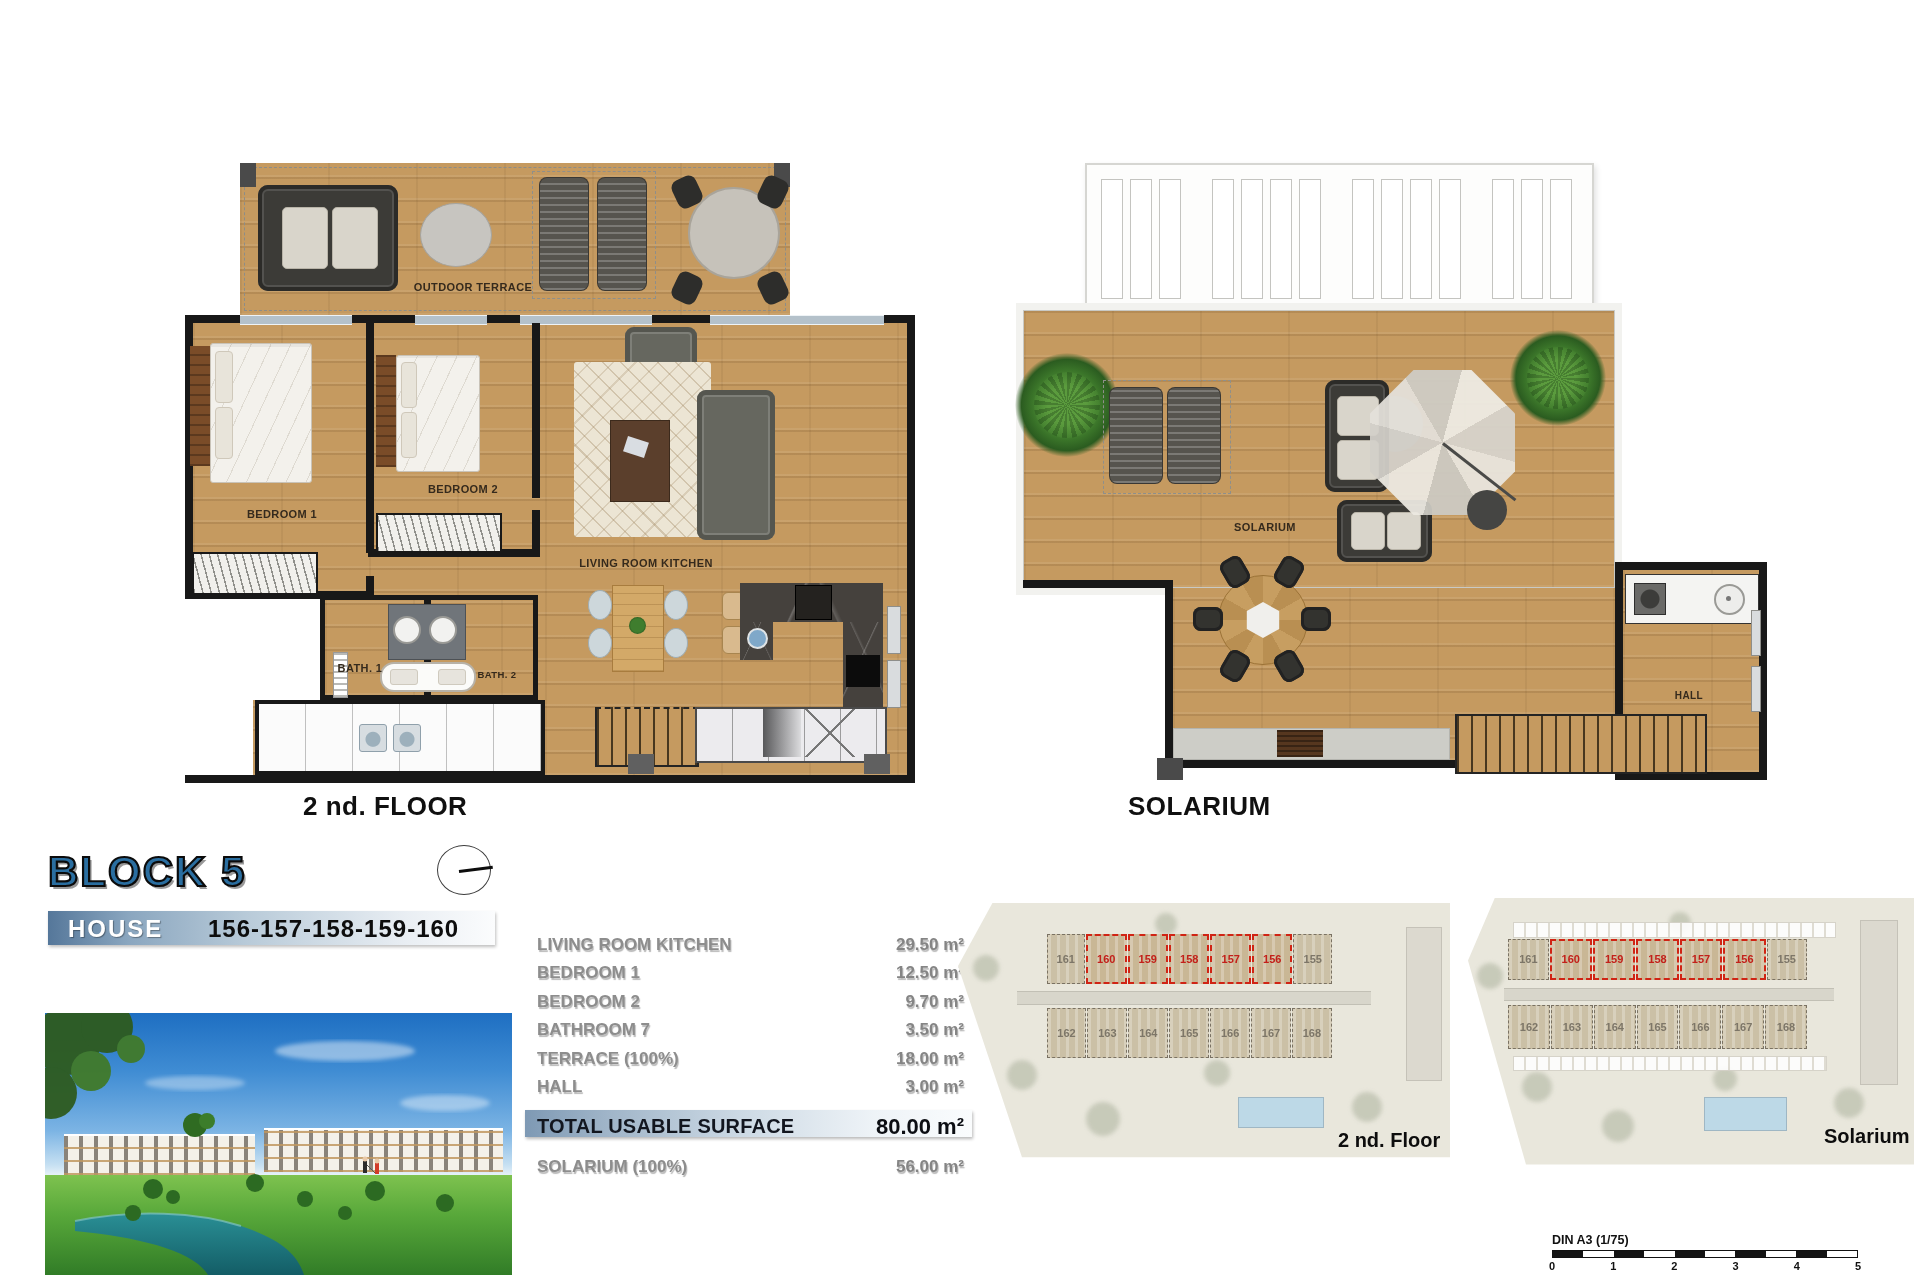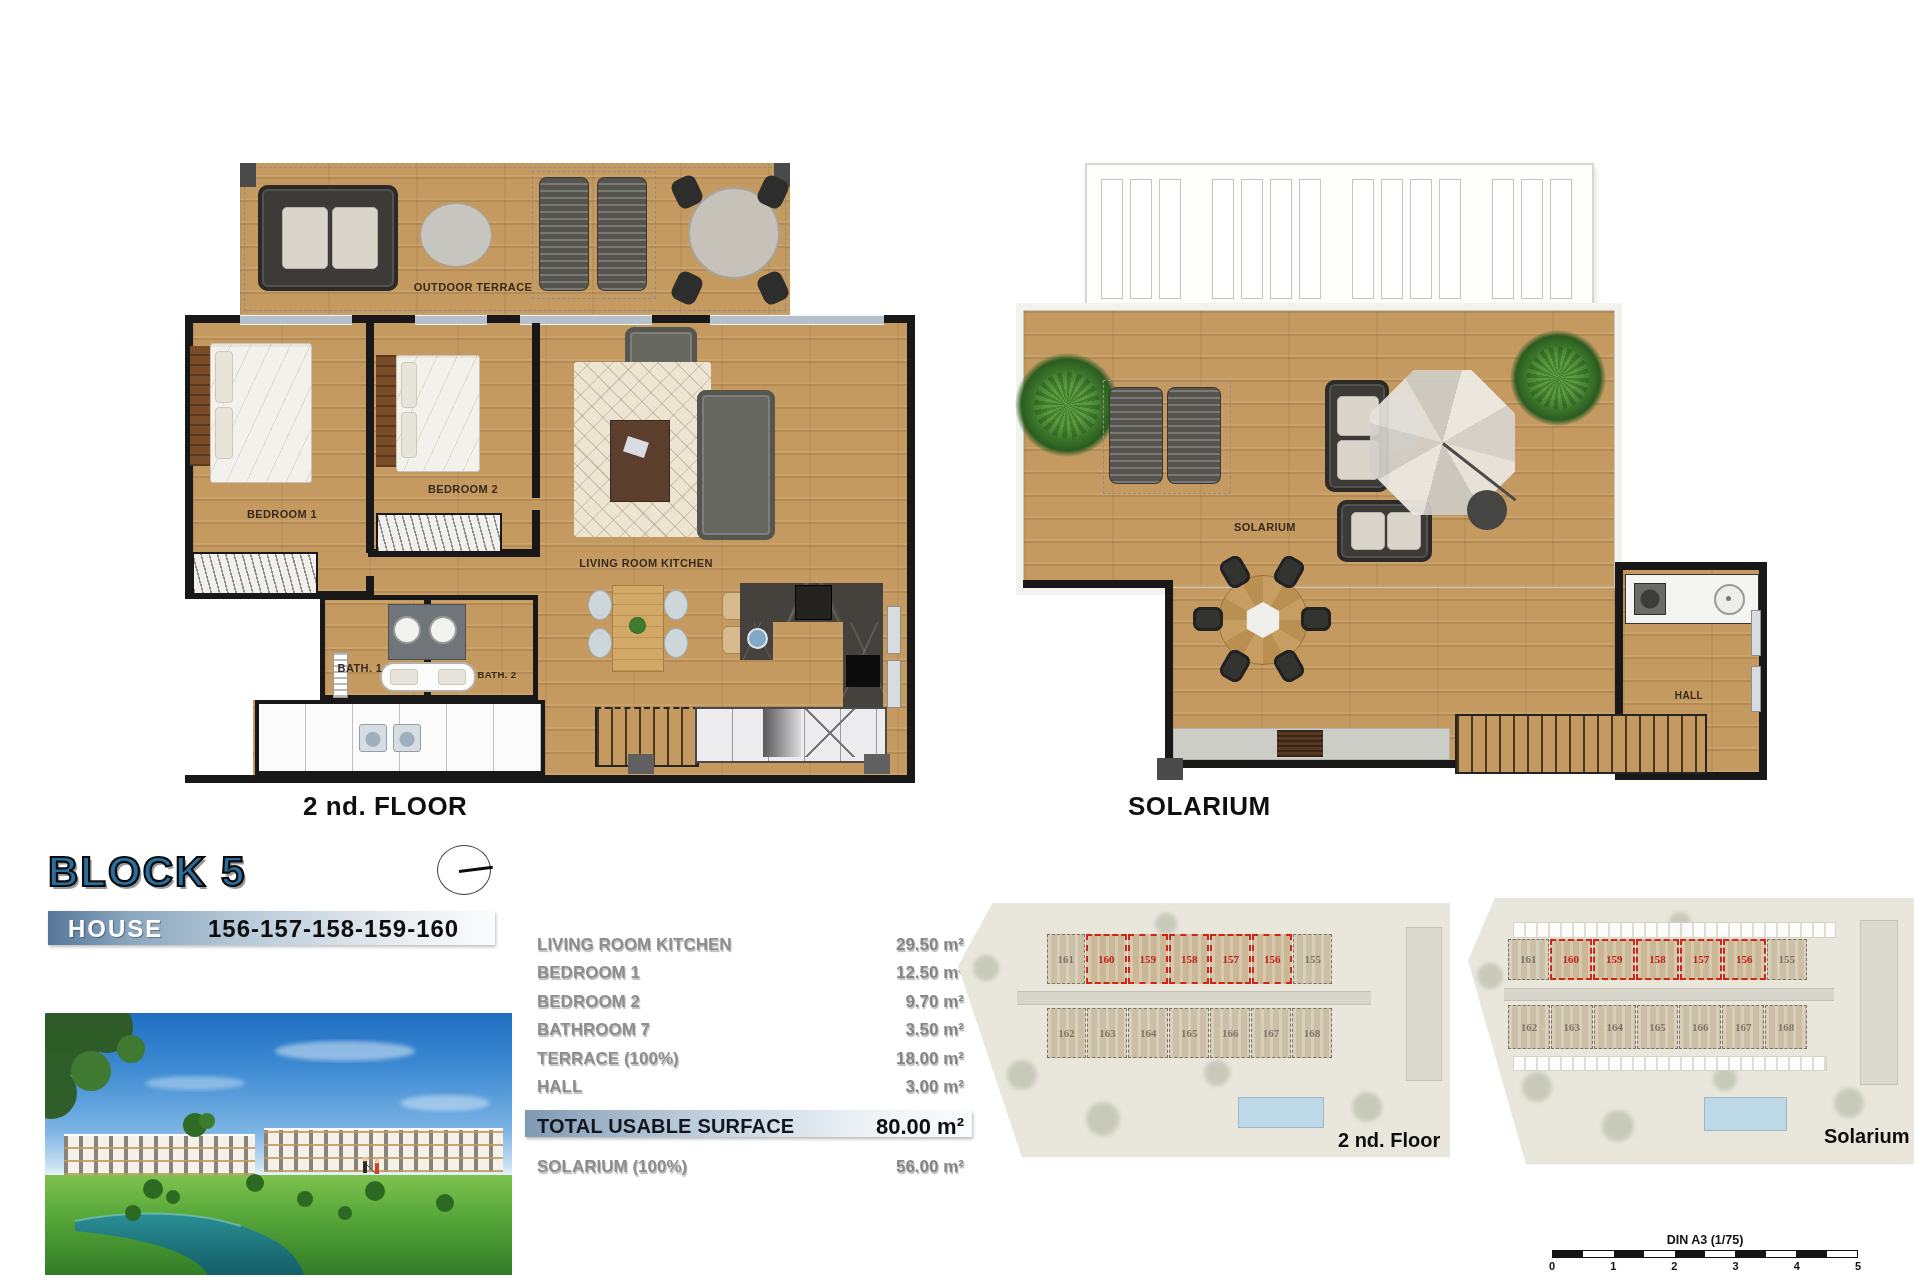--- a/index.html
+++ b/index.html
@@ -139,31 +139,31 @@
   #grass{position:absolute;left:0;top:62%;width:100%;height:38%;
     background:linear-gradient(180deg,#7ec24f 0%,#58a83a 40%,#317c27 100%);}
   #photo svg{position:absolute;left:0;top:0;}
 
   
   .siteplan{position:absolute;}
   .site-bg{position:absolute;inset:0;background:#e9e7dc;}
   .site-row{position:absolute;display:flex;gap:1px;}
   .unit{flex:1;background:#cbc0a6;border:1px dashed #7a7263;box-sizing:border-box;display:flex;align-items:center;justify-content:center;
     font-size:11px;font-weight:800;color:#7d7668;
-    background-image:repeating-linear-gradient(90deg,rgba(255,255,255,.25) 0 3px,transparent 3px 9px);font-family:Liberation Serif, serif;}
+    background-image:repeating-linear-gradient(90deg,rgba(255,255,255,.25) 0 3px,transparent 3px 9px);}
   .unit.hl{border:2px dashed #d02414;color:#c3201a;background-color:#c9b795;}
   .site-road{position:absolute;background:#d8d6cb;border-top:1px solid #c2c0b5;border-bottom:1px solid #c2c0b5;}
   .site-pool{position:absolute;background:#bdd9e7;border:1px solid #9fb7c4;}
   .site-bldg-r{position:absolute;background:#dcd9cf;border:1px solid #c5c2b8;}
   .tree{position:absolute;border-radius:50%;background:#c2c5b4;filter:blur(2px);opacity:.85;}
   .site-label{position:absolute;font-size:20px;font-weight:800;color:#0d0d0d;}
   .pergrow{position:absolute;background:repeating-linear-gradient(90deg,#fff 0 10px,#dedbd2 10px 12px);opacity:.9;border:1px solid #d4d1c8;}
 
   
-  #scalebar{left:1552px;top:1233px;width:306px;text-align:center;}
+  #scalebar{left:1552px;top:1233px;width:306px;}
   #scale-label{font-size:12.5px;font-weight:700;color:#111;margin-bottom:3px;}
   #scale-strip{display:flex;height:6px;border:1px solid #111;}
   #scale-strip i{flex:1;}
   #scale-strip i:nth-child(odd){background:#141414;}
   #scale-strip i:nth-child(even){background:#fff;}
   #scale-ticks{position:relative;height:14px;margin-top:2px;}
   #scale-ticks span{position:absolute;transform:translateX(-50%);font-size:11px;font-weight:700;color:#111;}
 </style>
 </head>
 <body>

